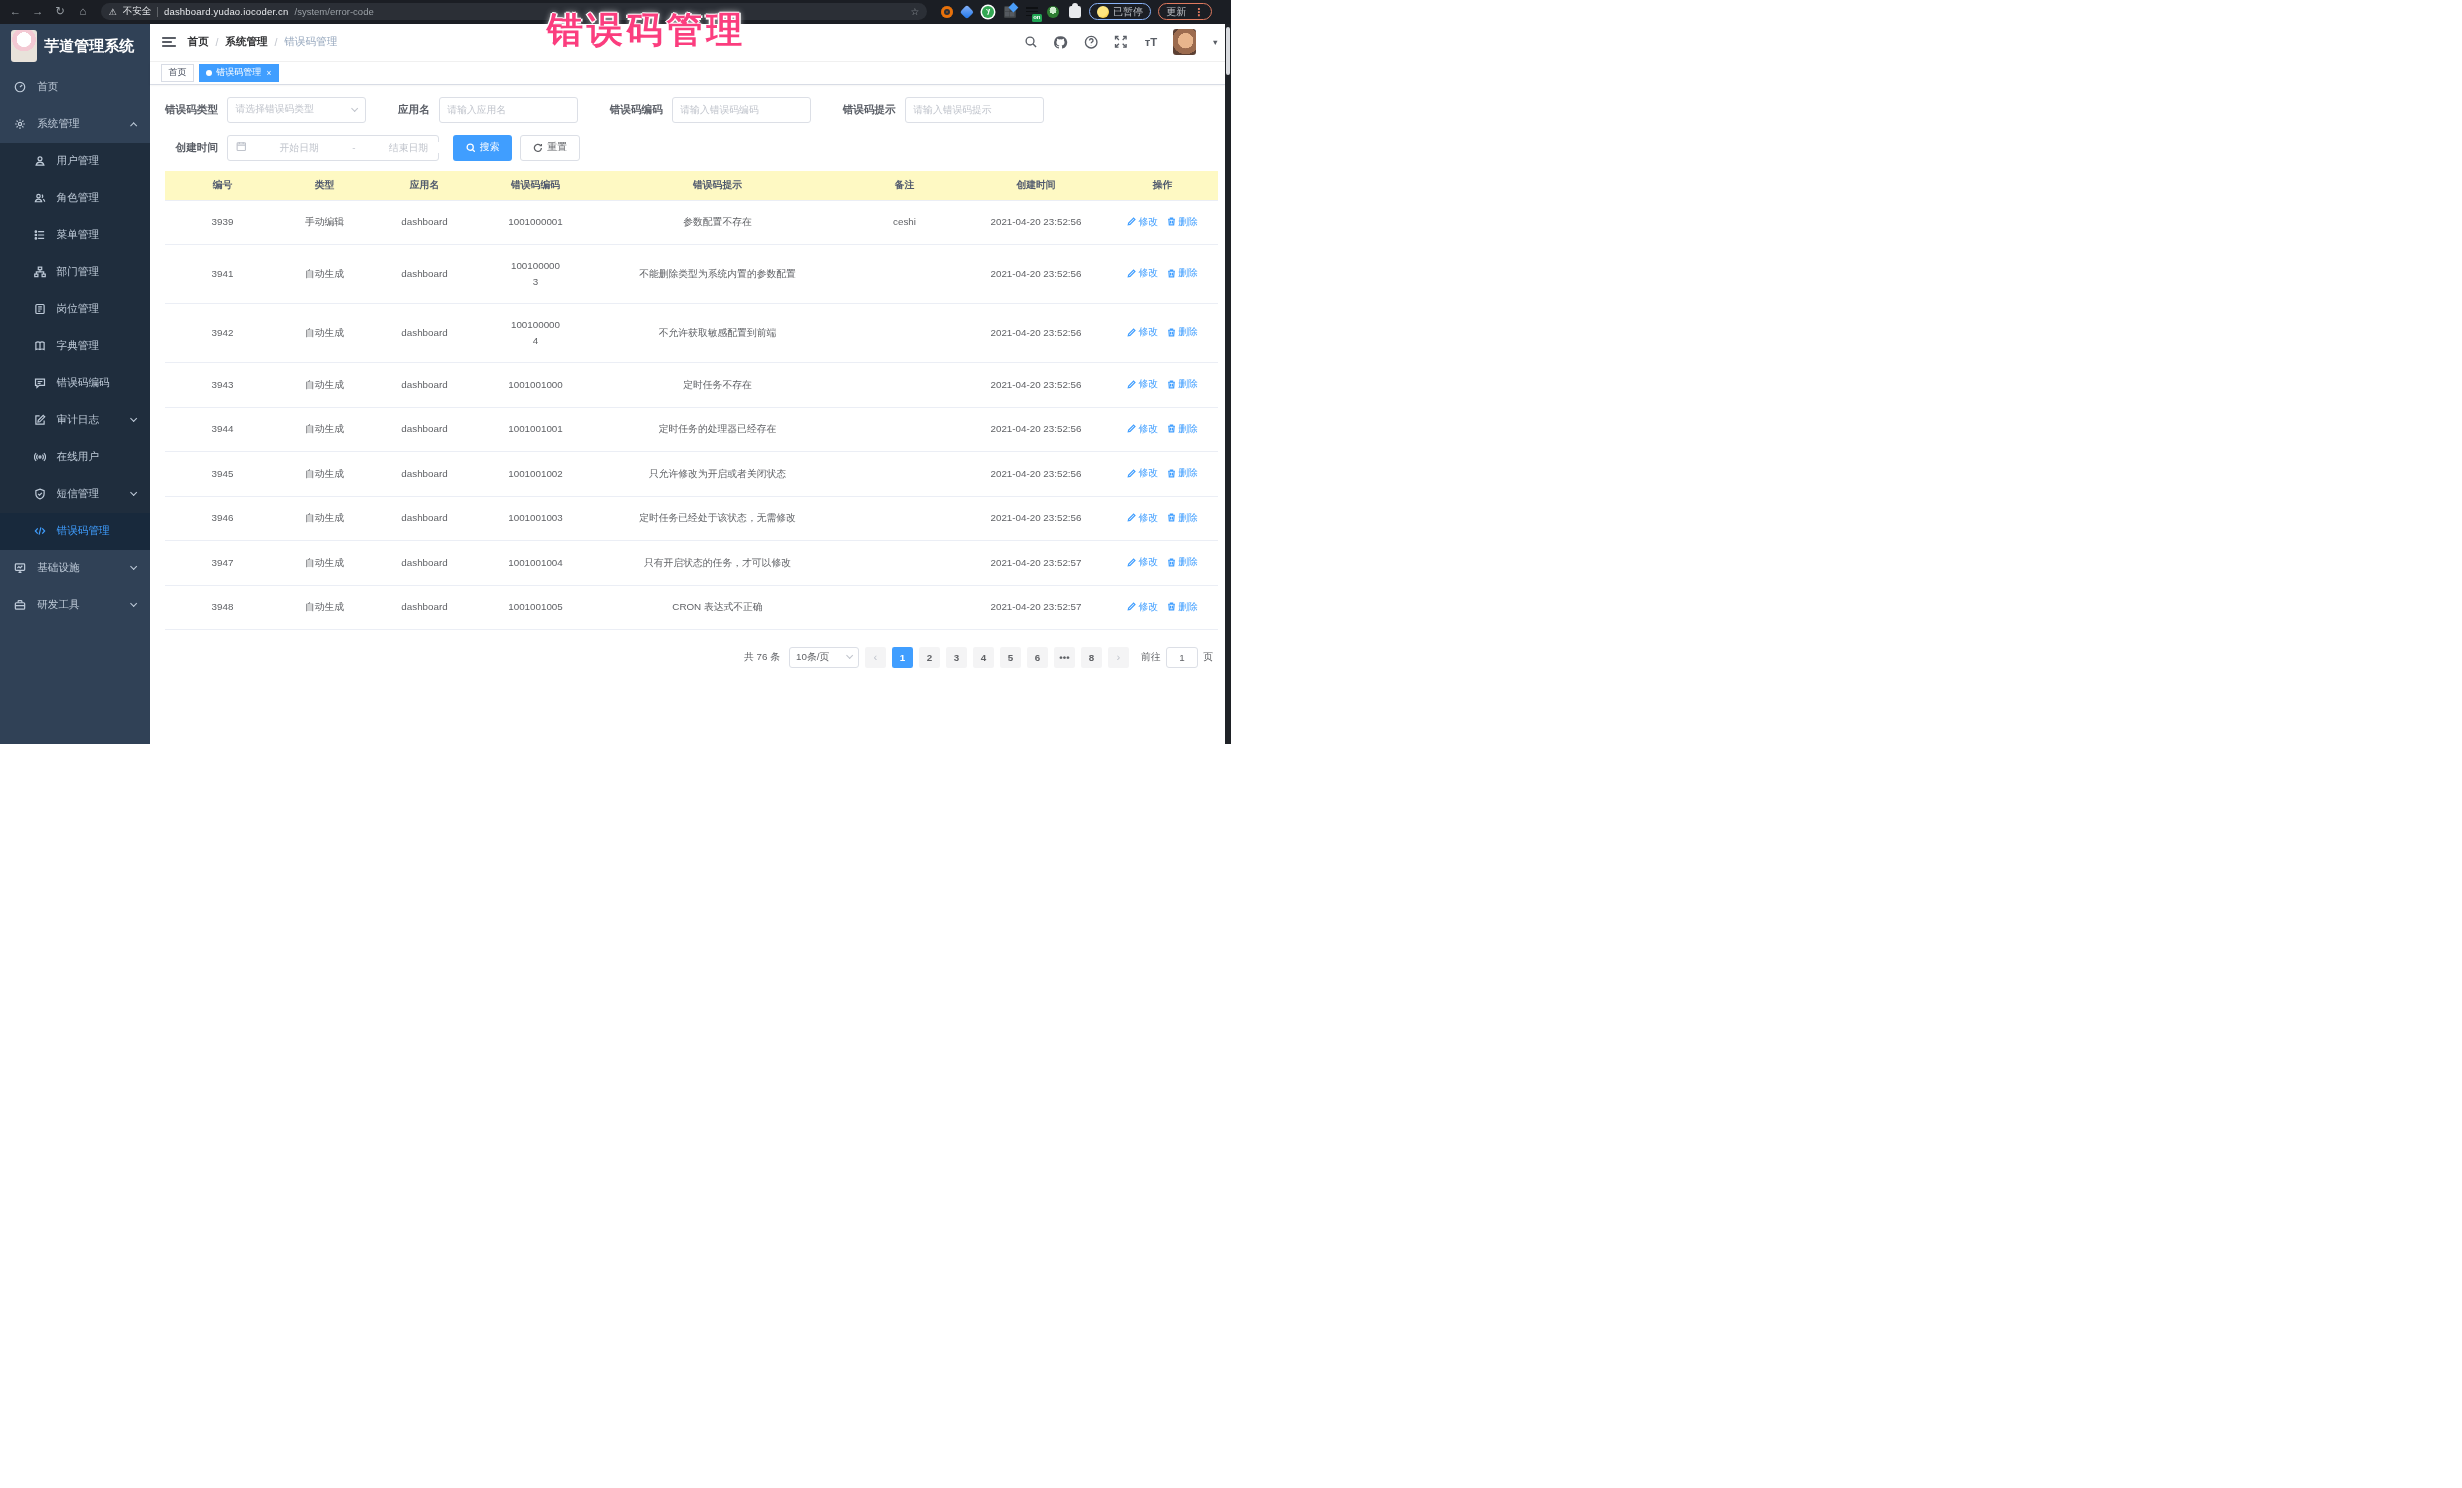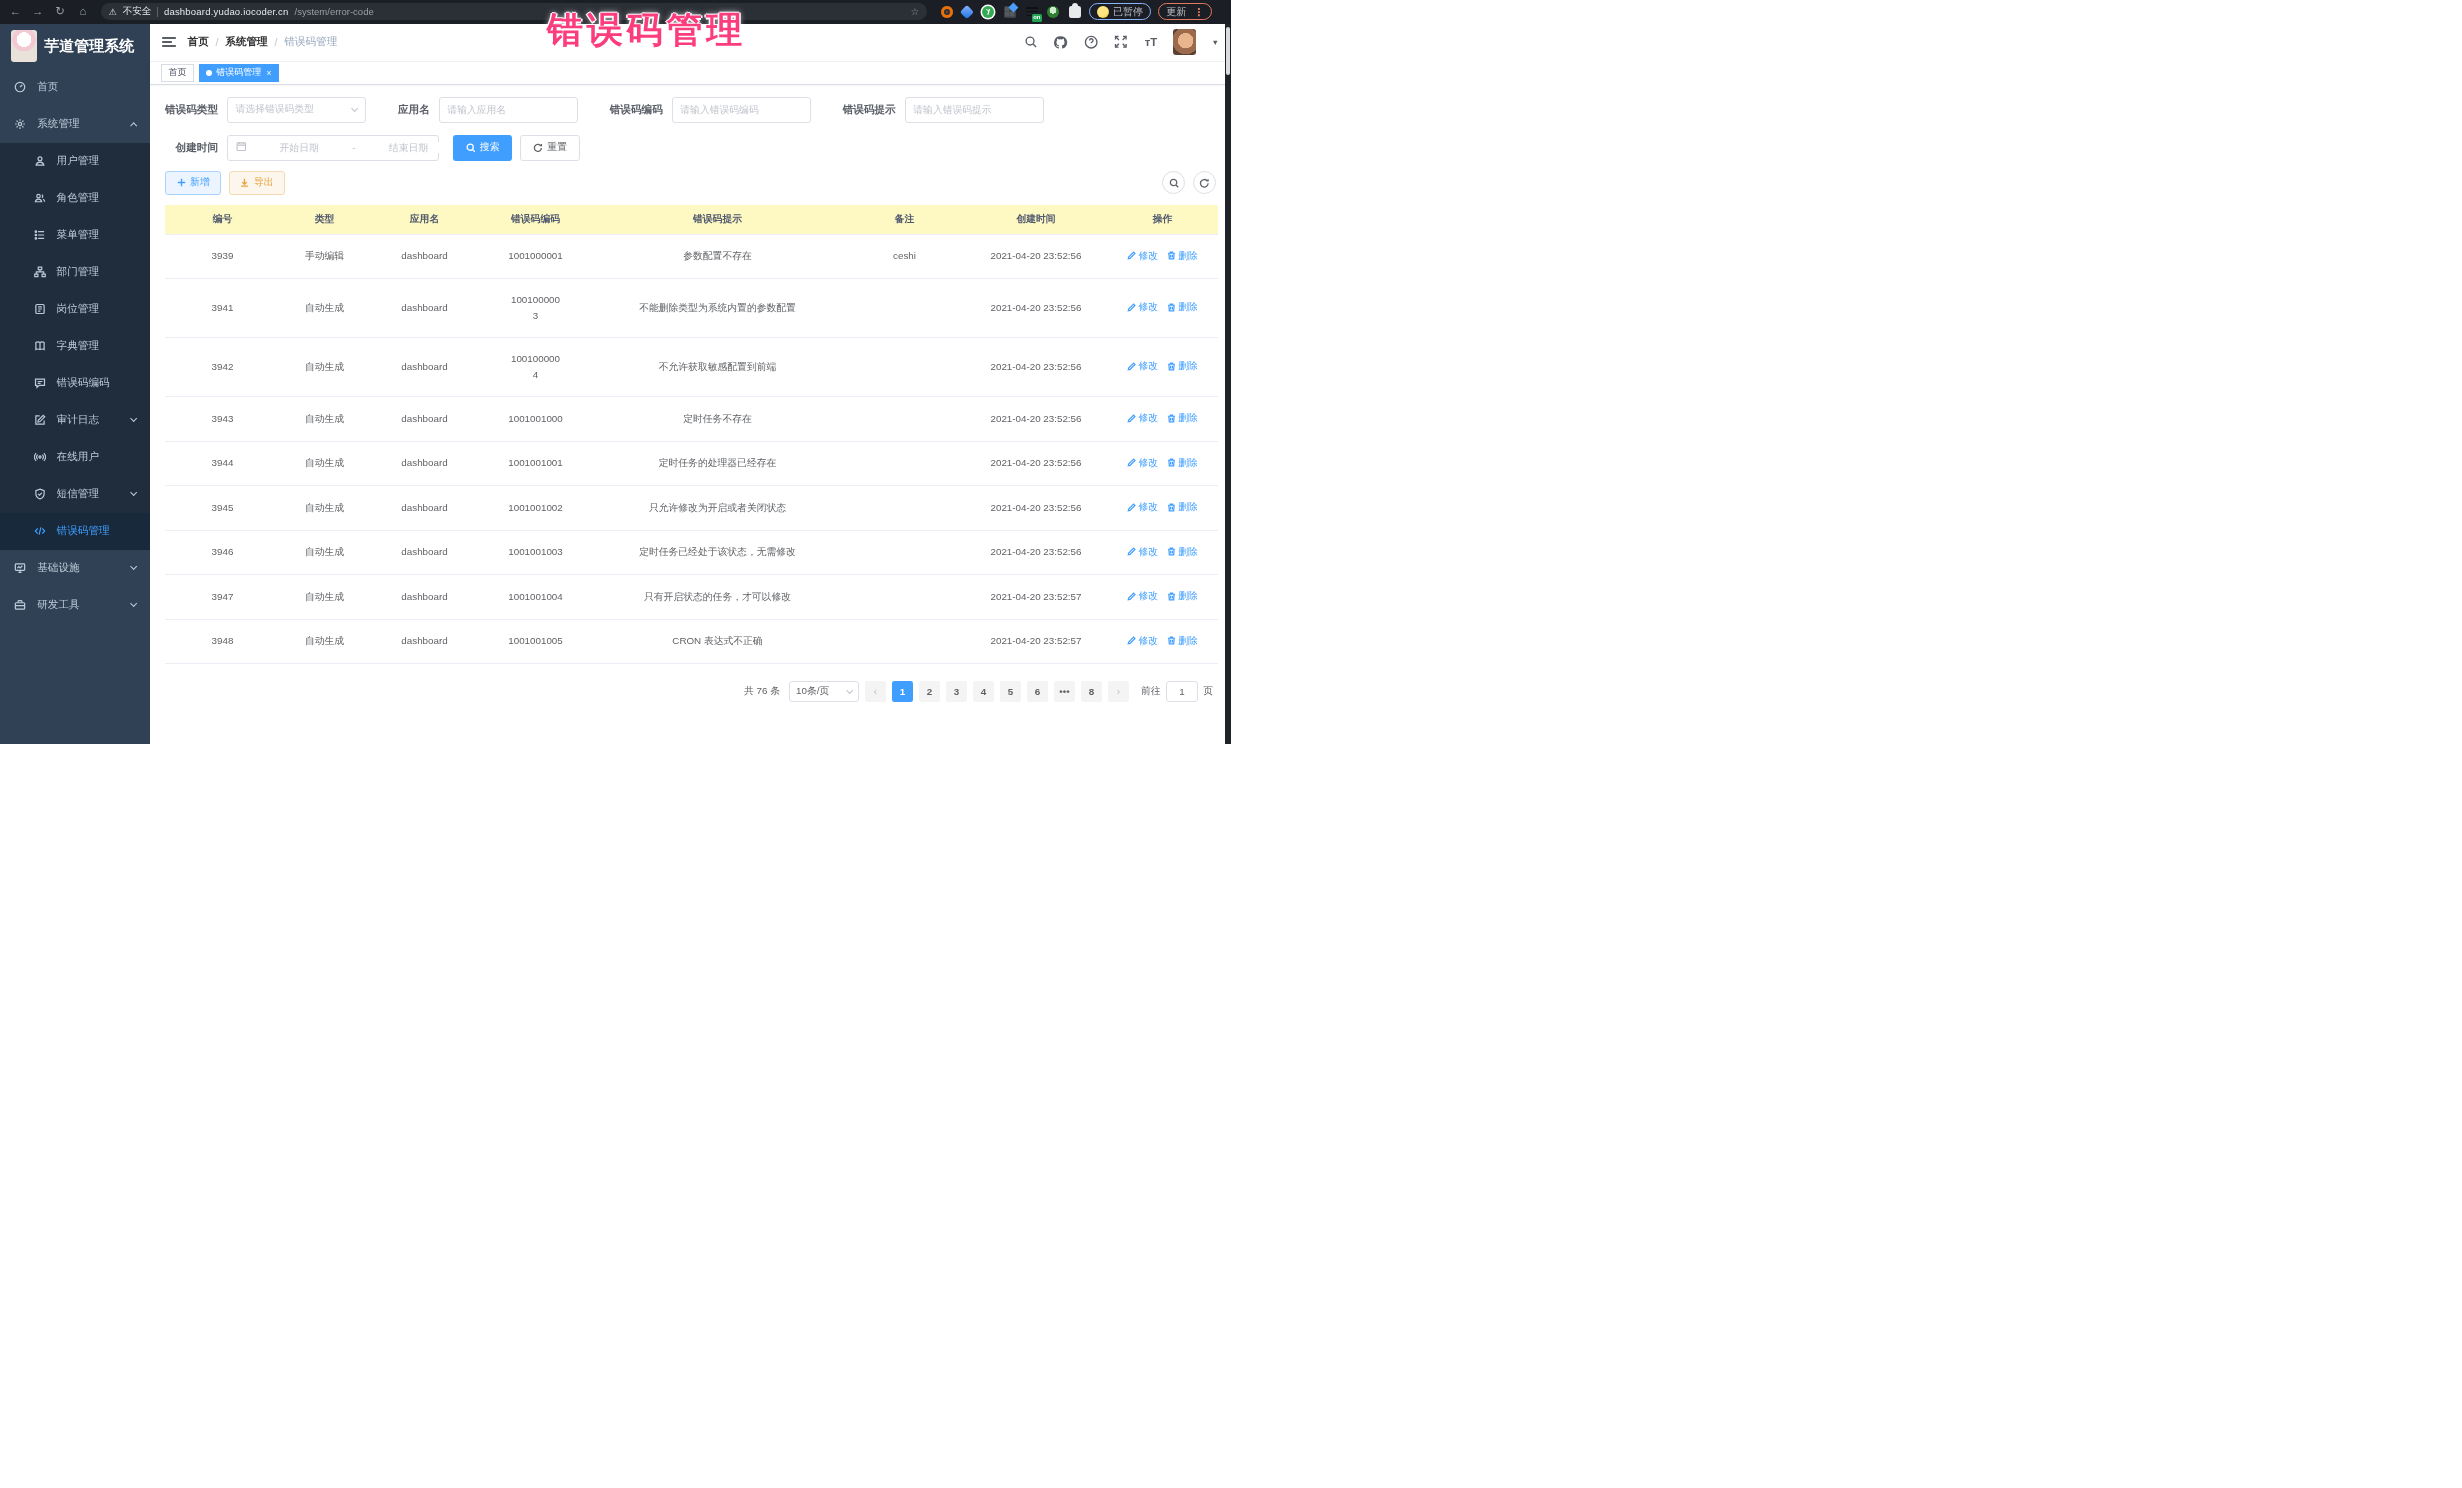--- a/index.html
+++ b/index.html
@@ -452,47 +452,20 @@
           <span>搜索</span>
         </button>
         <button class="btn btn-default">
           <svg width="9.8" height="9.8" viewBox="0 0 14 14">
               <path d="M12 7a5 5 0 1 1-1.5-3.6M12 1.5v2.4h-2.4"></path>
             </svg>
           <span>重置</span>
         </button>
       </div>
 
-      <div class="toolbar-row">
-        <button class="btn btn-plain-primary">
-          <svg width="9" height="9" viewBox="0 0 12 12">
-              <path d="M6 1v10M1 6h10"></path>
-            </svg>
-          <span>新增</span>
-        </button>
-        <button class="btn btn-plain-warning">
-          <svg width="9" height="9" viewBox="0 0 12 12">
-              <path d="M6 1v7M3 5.5L6 8.5l3-3M1.5 10.8h9"></path>
-            </svg>
-          <span>导出</span>
-        </button>
-        <div class="tool-circles">
-          <div class="circle-btn">
-            <svg width="10.6" height="10.6" viewBox="0 0 14 14">
-                <circle cx="6" cy="6" r="4.2"></circle>
-                <path d="M9.2 9.2l3 3"></path>
-              </svg>
-          </div>
-          <div class="circle-btn">
-            <svg width="10.6" height="10.6" viewBox="0 0 14 14">
-                <path d="M12 7a5 5 0 1 1-1.5-3.6M12 1.5v2.4h-2.4"></path>
-              </svg>
-          </div>
-        </div>
-      </div>
 
       <table>
         <colgroup>
           <col style="width:115px">
             <col style="width:89px">
             <col style="width:111px">
             <col style="width:111px">
           <col style="width:253px">
             <col style="width:121px">
             <col style="width:142px">

